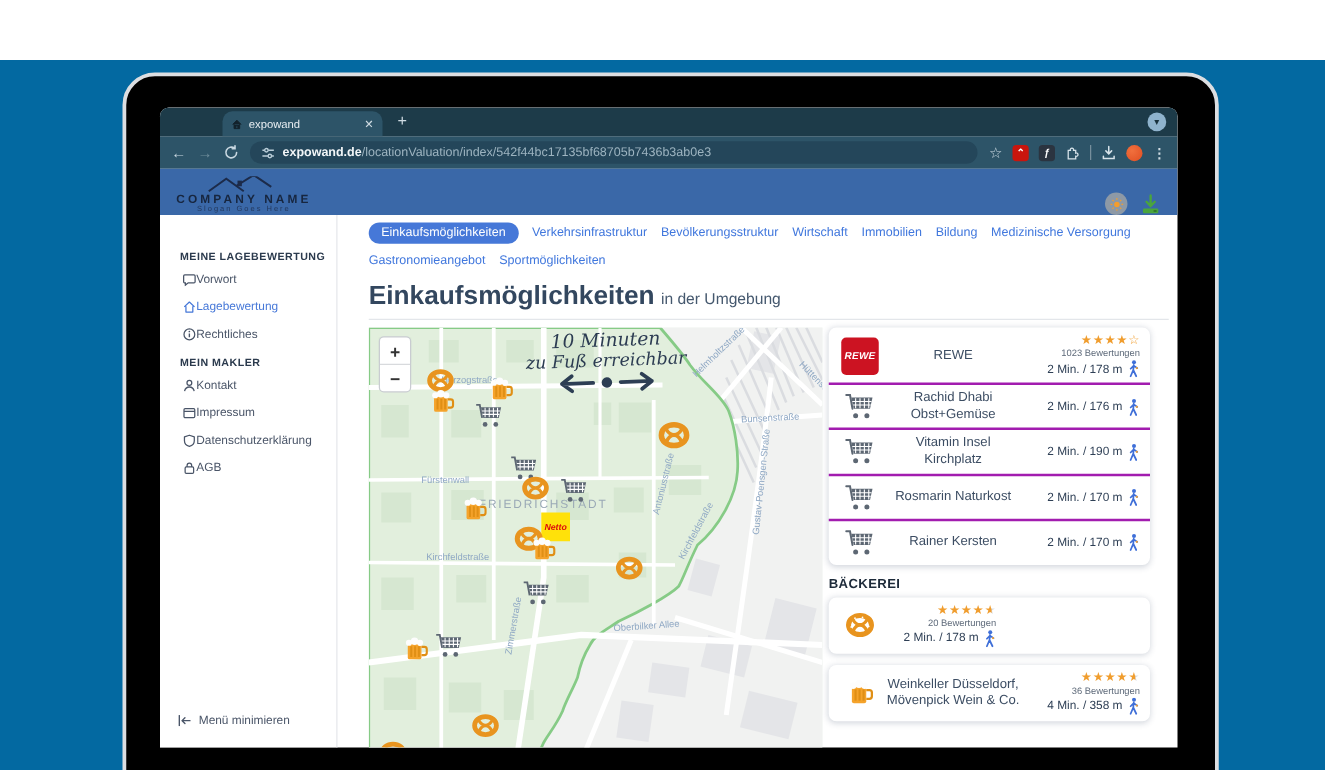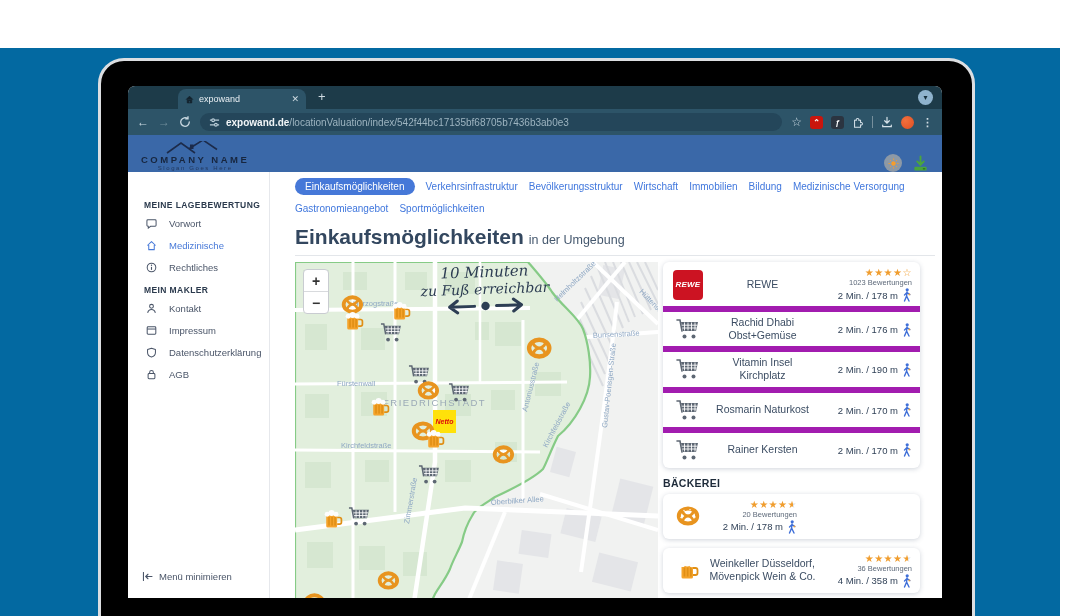--- a/index.html
+++ b/index.html
@@ -47,21 +47,21 @@
   .logo{display:flex;flex-direction:column;align-items:center;line-height:1.1;}
   .logo-name{font-size:9.5px;letter-spacing:2.5px;color:#17263f;font-weight:bold;}
   .logo-slogan{font-size:6px;letter-spacing:1.6px;color:#23395e;}
   .hdr-right{margin-left:auto;display:flex;align-items:center;gap:10px;}
   .suncirc{width:18px;height:18px;border-radius:50%;background:#8d99a6;display:flex;align-items:center;justify-content:center;}
 
   .app-body{display:flex;height:426px;}
   .sidebar{width:142px;background:#fff;border-right:1px solid #e6e8ec;position:relative;box-sizing:border-box;
        padding:16px 0 0 16px;}
   .side-title{font-size:8.5px;font-weight:bold;color:#2b3a4d;letter-spacing:.4px;margin:12px 0 8px;}
-  .side-item{display:flex;align-items:flex-start;gap:12px;margin:0 0 11px 2px;color:#4a5568;font-size:9.5px;cursor:pointer;}
+  .side-item{display:flex;align-items:flex-start;gap:0;margin:0 0 11px 2px;color:#4a5568;font-size:9.5px;cursor:pointer;}
   .side-item.active{color:#4678d8;}
   .side-item svg{flex:0 0 auto;}
   .side-min{position:absolute;left:14px;bottom:16px;display:flex;align-items:center;gap:6px;
        color:#4a5568;font-size:9.5px;cursor:pointer;}
 
   .content{flex:1;padding:6px 16px 0 25px;box-sizing:border-box;overflow:hidden;}
   .tabsrow{display:flex;flex-wrap:wrap;column-gap:11px;row-gap:6px;width:642px;align-items:center;}
   .ctab{font-size:10px;color:#4077dd;cursor:pointer;white-space:nowrap;padding:2px 0;}
   .ctab.active{background:#4678d8;color:#fff;border-radius:11px;padding:3px 10px;}
   .pgtitle{margin-top:9px;color:#33475f;}
@@ -80,21 +80,21 @@
        font-family:"DejaVu Serif",serif;font-style:italic;color:#2c3c52;transform:rotate(-2deg);}
   .anno .l1{font-size:15px;}
   .anno .l2{font-size:14px;}
   .anno-arrows{margin-top:1px;}
 
   .poi{width:257px;margin-left:5px;}
   .poi-title{font-size:10.5px;font-weight:bold;color:#1e2b3a;letter-spacing:.3px;margin:2px 0 5px;}
   .card{background:#fff;border-radius:6px;box-shadow:0 1px 5px rgba(40,60,90,.22);margin-bottom:9px;
        padding:1px 0;}
   .prow{display:flex;align-items:center;padding:4px 8px;min-height:26px;}
-  .prow + .prow{border-top:6px solid #a21caf;}
+  .prow + .prow{border-top:2px solid #a21caf;}
   .prow .picn{width:34px;display:flex;justify-content:center;align-items:center;}
   .prow .pname{flex:1;text-align:center;font-size:10.5px;color:#3c4d63;line-height:1.25;padding:0 4px;}
   .pmeta{width:92px;text-align:right;}
   .stars{font-size:10px;letter-spacing:.5px;color:#f09d2e;line-height:1.1;}
   .star-half{background:linear-gradient(90deg,#f09d2e 55%,#d9dee5 55%);
        -webkit-background-clip:text;background-clip:text;color:transparent;}
   .reviews{font-size:7.5px;color:#5e6a7a;line-height:1.2;}
   .dist{font-size:9.5px;color:#2e3f55;display:flex;justify-content:flex-end;align-items:center;gap:4px;margin-top:1px;}
   .rewelogo{width:30px;height:30px;background:#cc1322;border-radius:4px;display:flex;align-items:center;
        justify-content:center;color:#fff;font-weight:bold;font-style:italic;font-size:8px;letter-spacing:.2px;}
@@ -187,21 +187,21 @@
             <div class="side-item">
               <svg width="11" height="11" viewBox="0 0 12 12">
                 <path d="M2 2 h8 a1 1 0 0 1 1 1 v5 a1 1 0 0 1 -1 1 H5 L2.5 11 V9 H2 a1 1 0 0 1 -1 -1 V3 a1 1 0 0 1 1 -1 z" fill="none" stroke="currentColor" stroke-width="1.1"></path>
               </svg>
               <span>Vorwort</span>
             </div>
             <div class="side-item active">
               <svg width="11" height="11" viewBox="0 0 12 12">
                 <path d="M1.5 6 L6 1.8 L10.5 6 M3 5.5 V10.5 h6 V5.5" fill="none" stroke="currentColor" stroke-width="1.1" stroke-linejoin="round"></path>
               </svg>
-              <span>Medizinische</span>
+              <span>Lagebewertung</span>
             </div>
             <div class="side-item">
               <svg width="11" height="11" viewBox="0 0 12 12">
                 <circle cx="6" cy="6" r="4.7" fill="none" stroke="currentColor" stroke-width="1.1"></circle>
                 <path d="M6 5.3 V8.6" stroke="currentColor" stroke-width="1.2"></path>
                 <circle cx="6" cy="3.5" r="0.75" fill="currentColor"></circle>
               </svg>
               <span>Rechtliches</span>
             </div>
             <div class="side-title">MEIN MAKLER</div>

